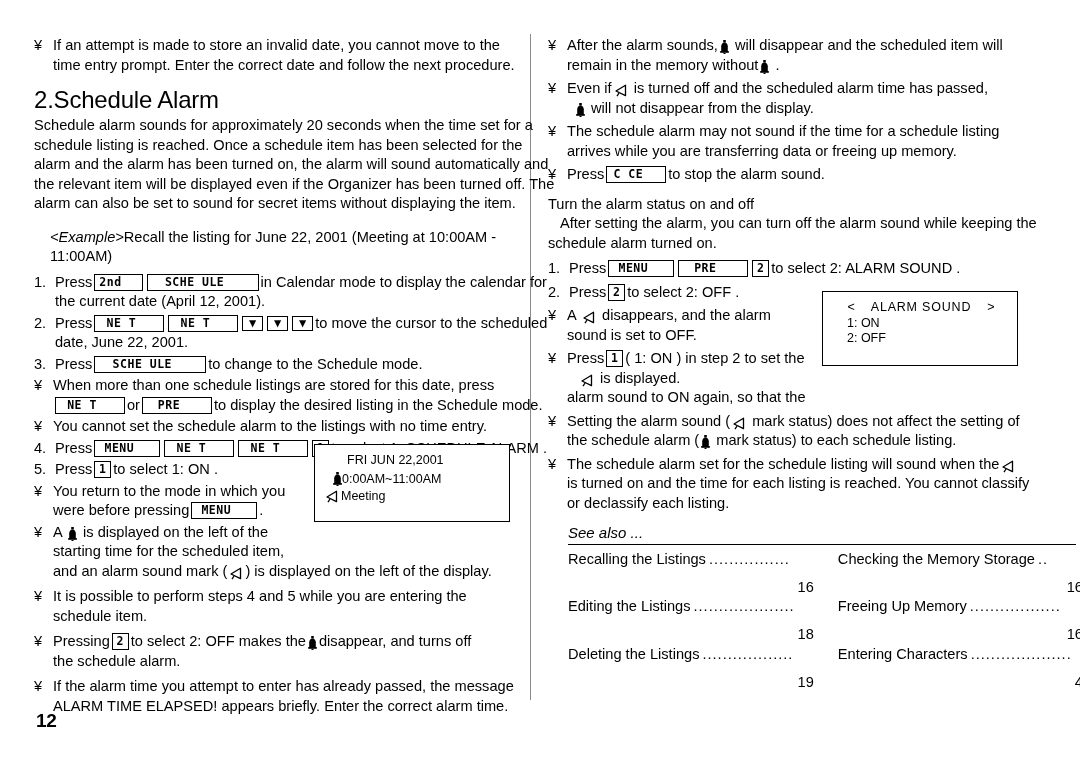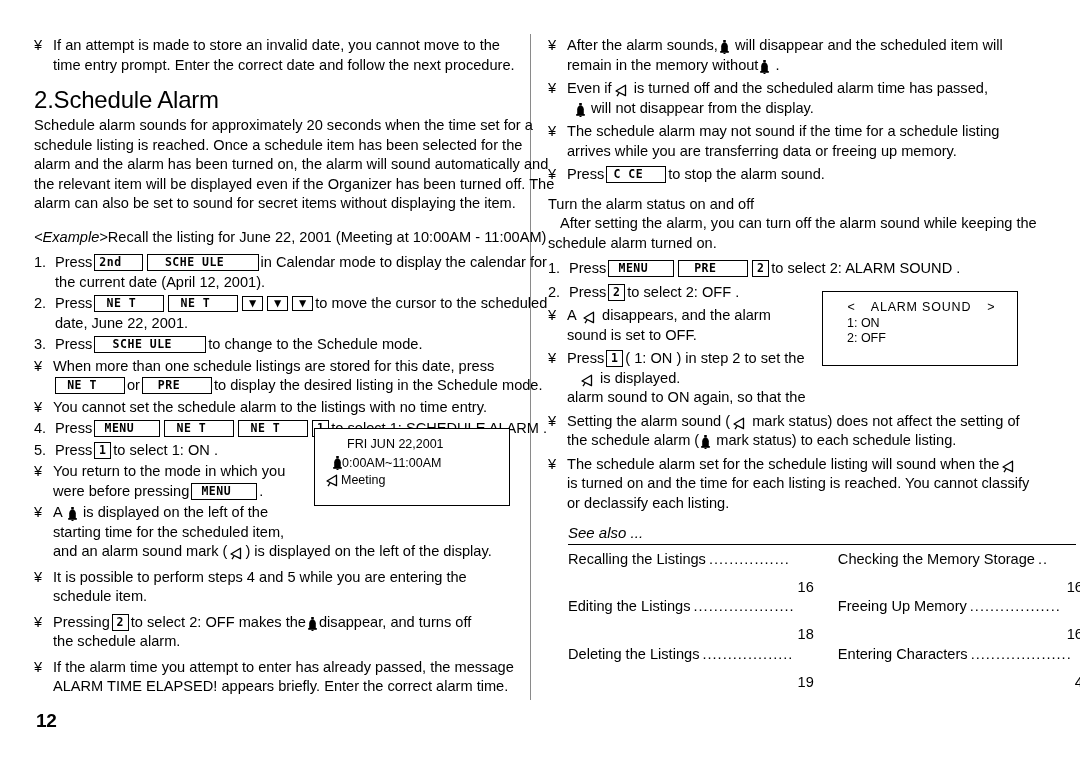--- a/index.html
+++ b/index.html
@@ -27,21 +27,21 @@
   .bullet-row{display:flex;align-items:flex-start;margin-top:2px;}
   .bul{flex:0 0 auto;width:19px;font-size:14.6px;line-height:19.5px;}
   .num{flex:0 0 auto;width:21px;font-size:14.6px;line-height:19.5px;}
   .btext{flex:1 1 auto;font-size:14.6px;line-height:19.5px;}
 
   h2.sec{
     font-size:24px;font-weight:400;margin:12px 0 4px 0;line-height:25px;
     letter-spacing:-0.2px;
   }
   .body-para{font-size:14.6px;line-height:19.5px;margin:0;}
-  .example-line{font-size:14.6px;line-height:19.5px;margin:14px 0 6px 0;}
+  .example-line{font-size:14.6px;line-height:19.5px;margin:14px 0 6px 16px;}
   .ital{font-style:italic;}
 
   
   .key{
     display:inline-block;
     border:1.6px solid #000;
     font-family:"DejaVu Sans Mono", monospace;
     font-weight:bold;
     font-size:11.5px;
     line-height:13px;
@@ -70,21 +70,21 @@
   
   .lcd{
     position:absolute;
     border:1.5px solid #000;
     background:#fff;
     font-family:"Liberation Sans", sans-serif;
     font-size:12.5px;
     line-height:15.5px;
     box-sizing:border-box;
   }
-  #lcd-schedule{left:314px;top:428px;width:196px;height:78px;}
+  #lcd-schedule{left:314px;top:444px;width:196px;height:78px;}
   #lcd-alarmsound{left:822px;top:291px;width:196px;height:75px;}
   .lcd-line{white-space:pre;}
   .lcd-pad{padding:8px 8px 0 10px;}
   .lcd-row{display:flex;align-items:baseline;}
 
   
   .see-also{position:absolute;left:568px;top:524px;width:508px;}
   .see-also-title{font-style:italic;font-size:15px;line-height:18px;}
   .see-also-rule{border-bottom:1.4px solid #000;margin-top:2px;width:508px;}
   .toc{display:flex;gap:24px;margin-top:5px;}

